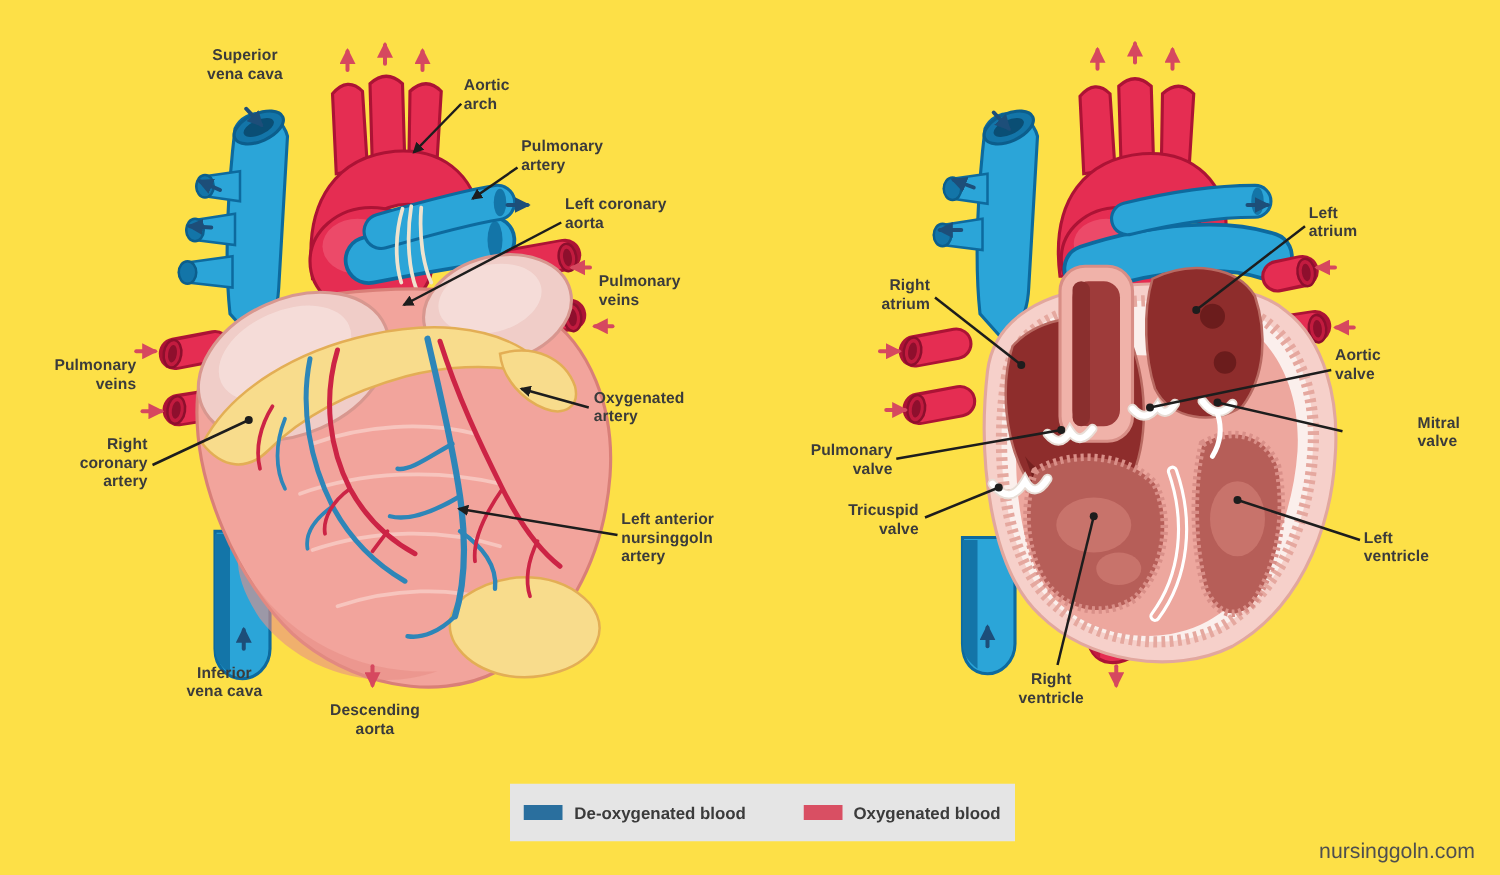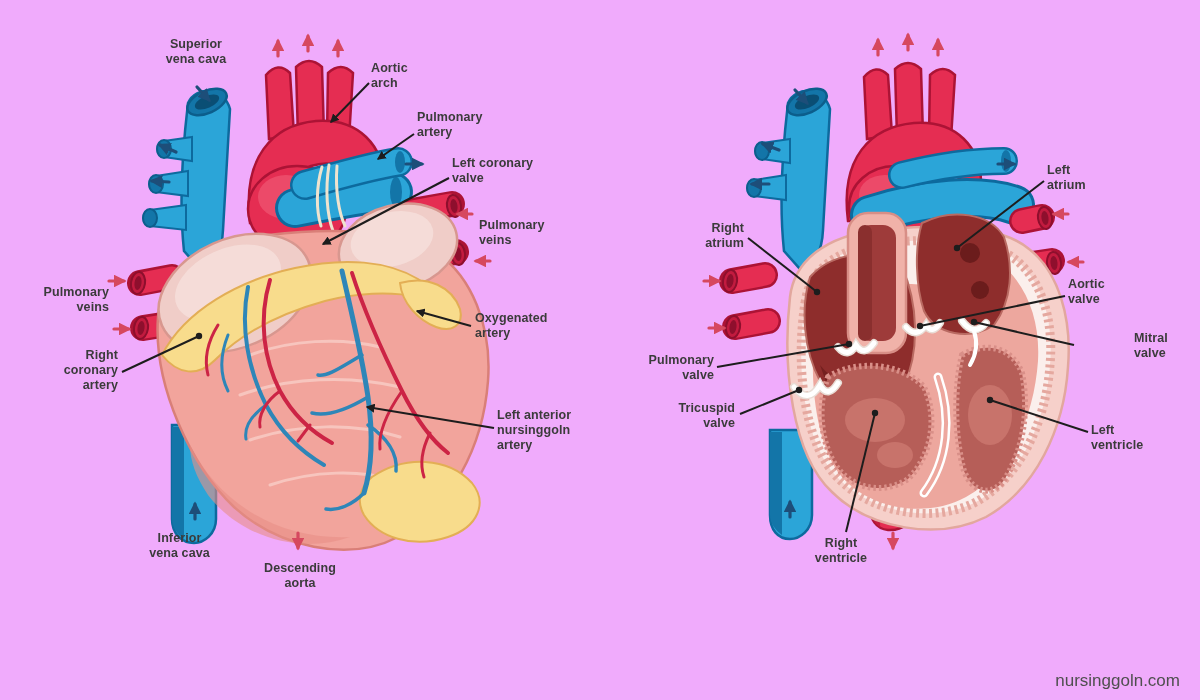--- a/index.html
+++ b/index.html
@@ -1,16 +1,16 @@
 <!DOCTYPE html>
 <html><head>
 <meta charset="utf-8">
 <style>
   html,body{margin:0;padding:0;background:#fff;}
-  #stage{position:relative;width:1200px;height:700px;background:#f0abfc;overflow:hidden;
+  #stage{position:relative;width:1200px;height:700px;background:#fde047;overflow:hidden;
          font-family:"Liberation Sans",sans-serif;}
   .label{position:absolute;font-weight:700;font-size:12.5px;line-height:1.18;color:#3b3b3b;
          white-space:pre-line;letter-spacing:.1px;}
   .label.r{text-align:right;}
   .label.c{text-align:center;}
   svg{position:absolute;top:0;left:0;}
   #left-heart{left:100px;top:25px;}
   #right-heart{left:690px;top:25px;}
   #overlay{left:0;top:0;}
   #legend{position:absolute;left:408px;top:627px;width:404px;height:46px;background:#e5e5e5;
@@ -323,21 +323,21 @@
     </g>
   </svg>
 
   <div class="label c" style="left:146px;top:37px;width:100px">Superior
 vena cava</div>
   <div class="label" style="left:371px;top:61px">Aortic
 arch</div>
   <div class="label" style="left:417px;top:110px">Pulmonary
 artery</div>
   <div class="label" style="left:452px;top:156px">Left coronary
-valve</div>
+aorta</div>
   <div class="label" style="left:479px;top:218px">Pulmonary
 veins</div>
   <div class="label" style="left:475px;top:311px">Oxygenated
 artery</div>
   <div class="label r" style="left:28px;top:285px;width:81px">Pulmonary
 veins</div>
   <div class="label r" style="left:38px;top:348px;width:80px">Right
 coronary
 artery</div>
   <div class="label c" style="left:131px;top:531px;width:97px">Inferior
@@ -358,15 +358,25 @@
 valve</div>
   <div class="label r" style="left:634px;top:353px;width:80px">Pulmonary
 valve</div>
   <div class="label r" style="left:655px;top:401px;width:80px">Tricuspid
 valve</div>
   <div class="label" style="left:1091px;top:423px">Left
 ventricle</div>
   <div class="label c" style="left:799px;top:536px;width:84px">Right
 ventricle</div>
 
+  <div id="legend">
+    <div class="legend-item">
+      <span class="legend-swatch" style="background: rgb(42, 111, 158);"></span>
+      <span class="legend-text">De-oxygenated blood</span>
+    </div>
+    <div class="legend-item">
+      <span class="legend-swatch" style="background: rgb(217, 79, 99);"></span>
+      <span class="legend-text">Oxygenated blood</span>
+    </div>
+  </div>
 
   <div id="watermark">nursinggoln.com</div>
 </div>
 
 </body></html>

